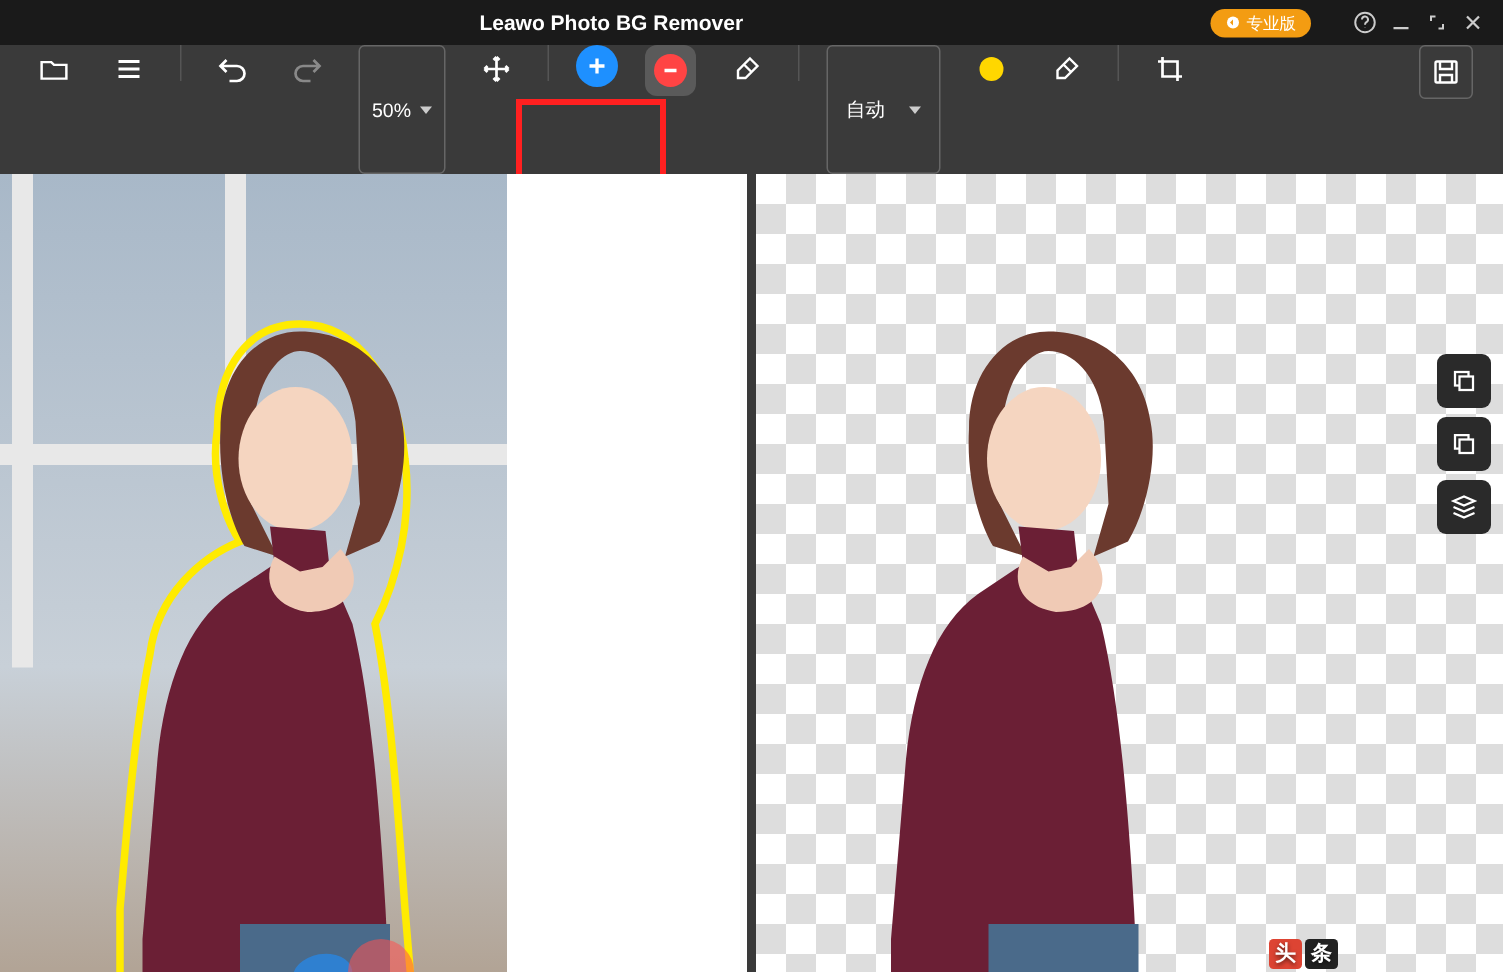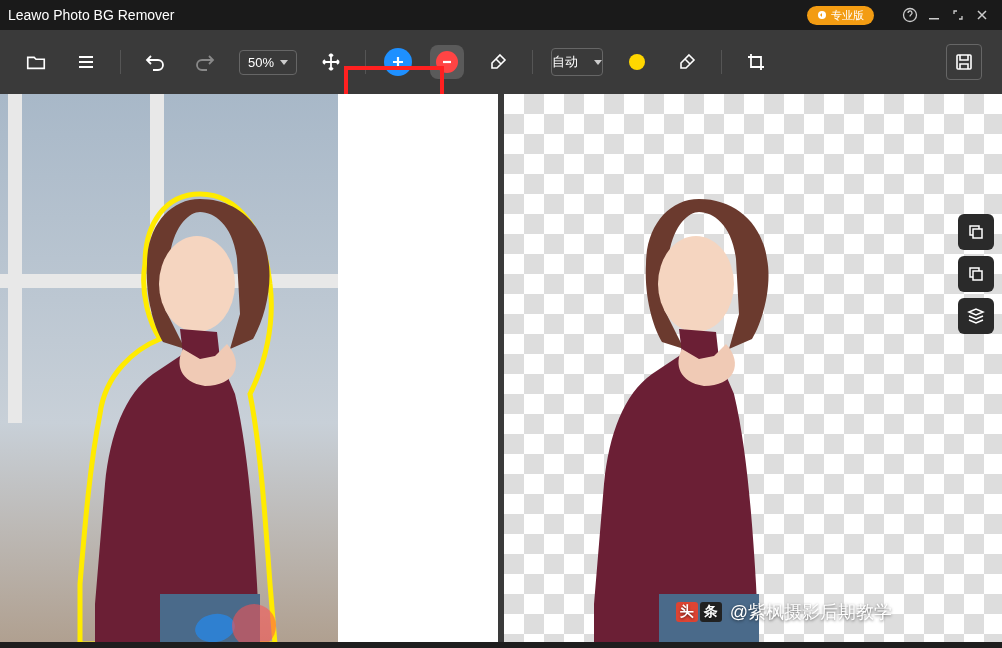--- a/index.html
+++ b/index.html
@@ -1,27 +1,27 @@
 <!DOCTYPE html>
 <html><head>
   <meta charset="utf-8">
   <style>
     * { margin: 0; padding: 0; box-sizing: border-box; }
     body { width: 1002px; height: 648px; background: #1e1e1e; font-family: "Microsoft YaHei", Arial, sans-serif; overflow: hidden; position: relative; }
     
     .titlebar { height: 30px; background: #1a1a1a; display: flex; align-items: center; padding: 0 8px; color: #fff; }
-    .titlebar .title { font-size: 14px; font-weight: normal; flex: 1; }
+    .titlebar .title { font-size: 14px; font-weight: bold; flex: 1; text-align: center; }
     .titlebar .pro-badge { background: #f39c12; color: #fff; padding: 2px 10px; border-radius: 10px; font-size: 11px; display: flex; align-items: center; gap: 4px; margin-right: 24px; }
     .titlebar .win-btn { width: 24px; height: 24px; display: flex; align-items: center; justify-content: center; color: #ccc; cursor: pointer; }
     
-    .toolbar { height: 64px; background: #3a3a3a; display: flex; align-items: center; padding: 0 20px; gap: 18px; position: relative; }
+    .toolbar { height: 86px; background: #3a3a3a; display: flex; padding: 0 20px; gap: 18px; position: relative; }
     .tool-btn { width: 32px; height: 32px; display: flex; align-items: center; justify-content: center; cursor: pointer; color: #fff; border-radius: 4px; }
     .divider { width: 1px; height: 24px; background: #555; }
     .zoom-select { background: #3a3a3a; border: 1px solid #666; color: #fff; padding: 4px 8px; border-radius: 4px; font-size: 13px; display: flex; align-items: center; gap: 6px; cursor: pointer; }
-    .brush-select { background: #3a3a3a; border: 1px solid #666; color: #fff; padding: 4px 0; border-radius: 4px; font-size: 13px; display: flex; align-items: center; gap: 16px; cursor: pointer; }
+    .brush-select { background: #3a3a3a; border: 1px solid #666; color: #fff; padding: 4px 12px; border-radius: 4px; font-size: 13px; display: flex; align-items: center; gap: 16px; cursor: pointer; }
     
     .highlight-box { position: absolute; border: 4px solid #ff2020; left: 344px; top: 36px; width: 100px; height: 64px; pointer-events: none; }
     
     .plus-btn { width: 28px; height: 28px; background: #1e90ff; border-radius: 50%; display: flex; align-items: center; justify-content: center; cursor: pointer; }
     .minus-btn { width: 34px; height: 34px; background: #5a5a5a; border-radius: 8px; display: flex; align-items: center; justify-content: center; cursor: pointer; }
     .minus-inner { width: 22px; height: 22px; background: #ff4444; border-radius: 50%; display: flex; align-items: center; justify-content: center; }
     .yellow-dot { width: 16px; height: 16px; background: #ffd700; border-radius: 50%; }
     
     .tool-right { margin-left: auto; }
     .save-btn { width: 36px; height: 36px; border: 1px solid #666; border-radius: 4px; display: flex; align-items: center; justify-content: center; cursor: pointer; color: #fff; }
@@ -240,15 +240,14 @@
           <path d="M2 5 L9 2 L16 5 L9 8 Z M2 9 L9 12 L16 9 M2 13 L9 16 L16 13" fill="none" stroke="#fff" stroke-width="1.5"></path>
         </svg>
     </div>
   </div>
 
   <div class="watermark">
     <span class="wm-logo">
       <span class="wm-red">头</span>
       <span class="wm-black">条</span>
     </span>
-    <span>@紫枫摄影后期教学</span>
   </div>
 </div>
 
 </body></html>

